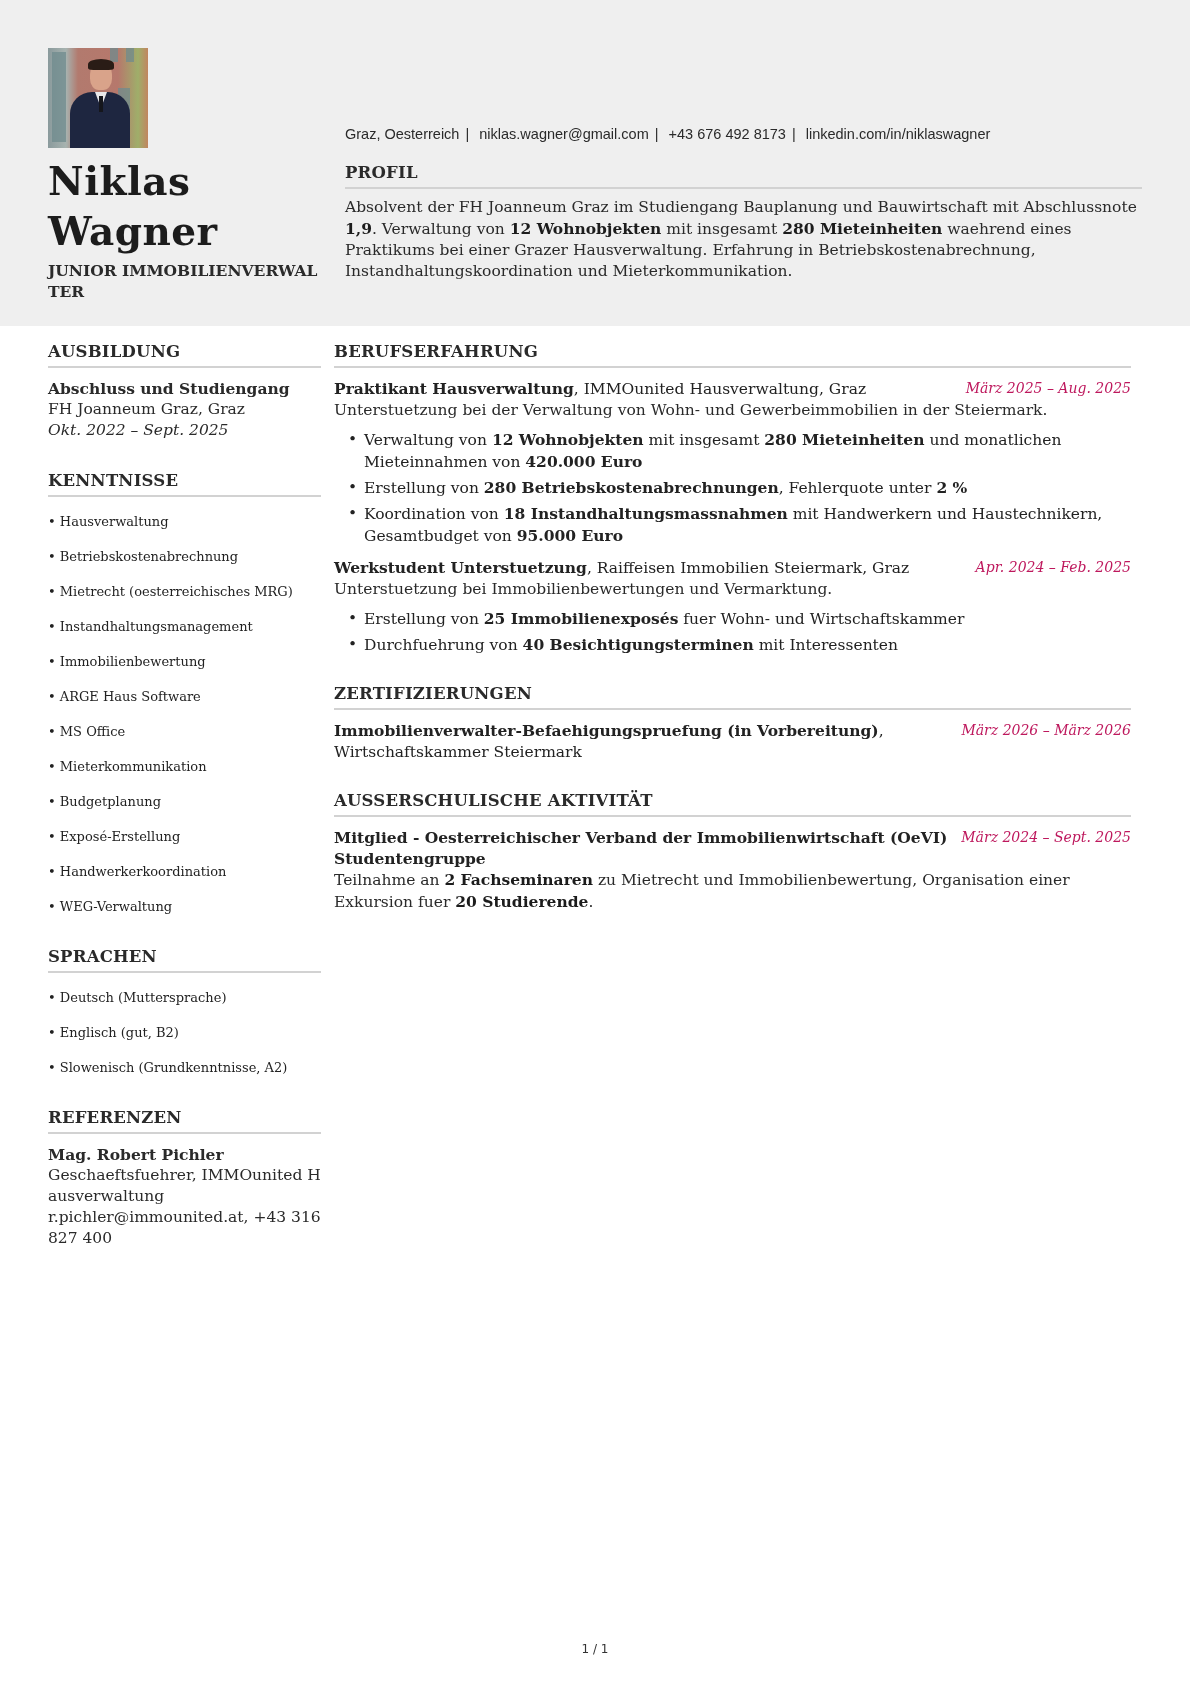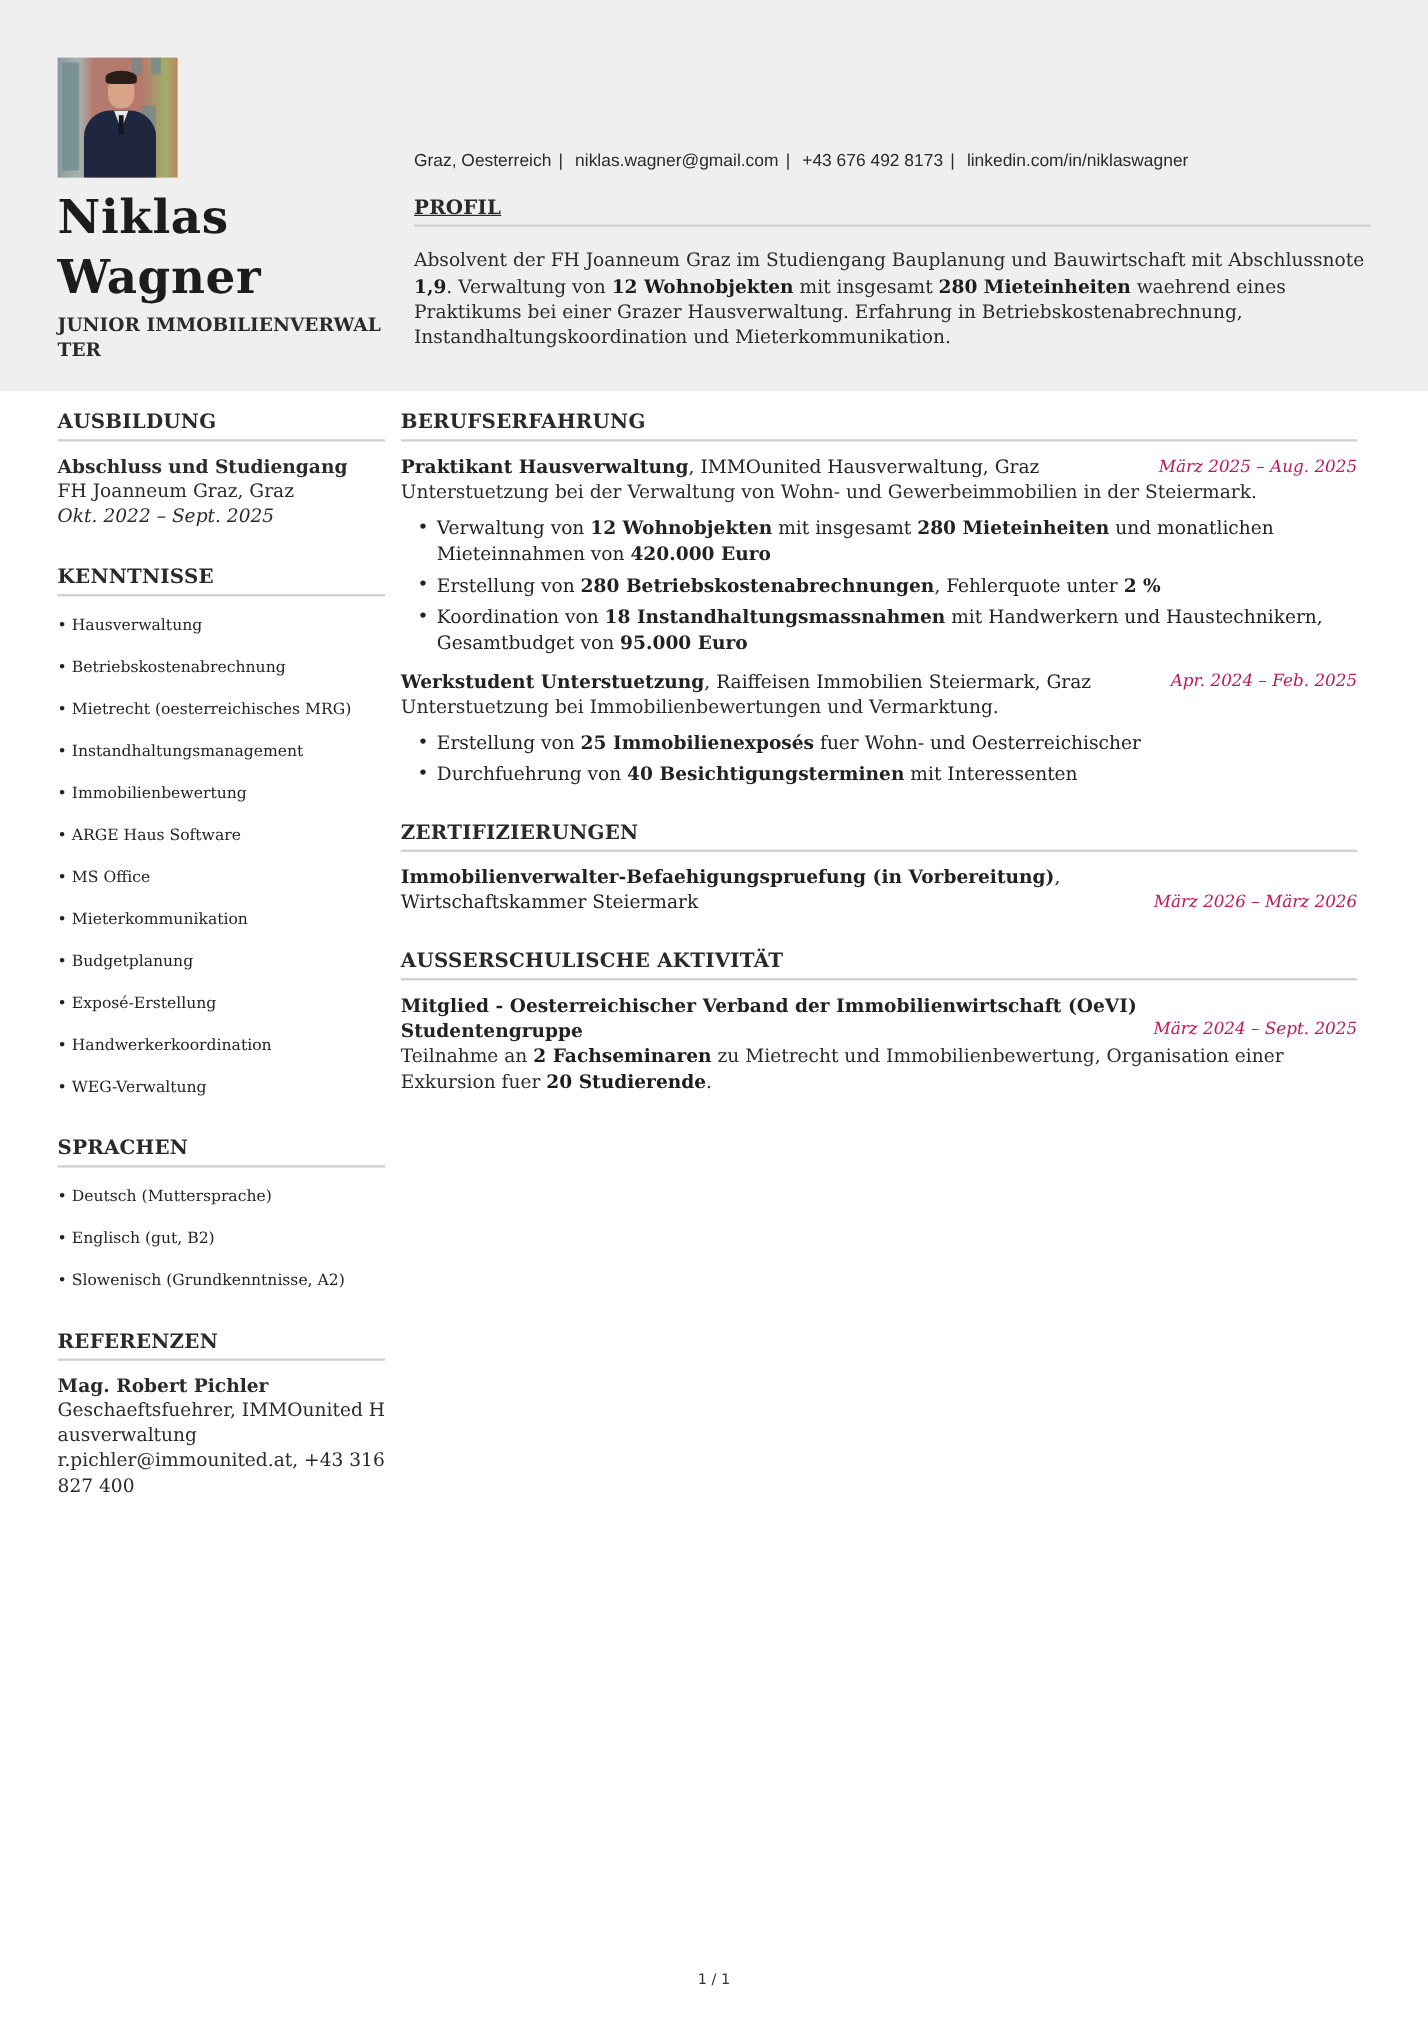--- a/index.html
+++ b/index.html
@@ -49,21 +49,21 @@
     font-weight: bold; font-size: 16.5px; color: #2a2a2a;
     padding-bottom: 5px; border-bottom: 2px solid #d2d2d2; margin: 0 0 10px 0;
     letter-spacing: .2px;
   }
   .text { font-size: 15.5px; line-height: 21px; color: #2a2a2a; }
   .text b { font-weight: bold; color: #1c1c1c; }
   .italic { font-style: italic; }
   .lsec { margin-bottom: 30px; }
   .lsec .li { font-size: 13px; line-height: 21px; margin-bottom: 5.5px; word-break: break-all; margin-top: 14px; }
 
-  .entry-head { display: flex; justify-content: space-between; align-items: flex-end; }
+  .entry-head { display: flex; justify-content: space-between; align-items: flex-start; }
   .entry-head .what { flex: 1; font-size: 15.5px; line-height: 21px; padding-right: 14px; }
   .entry-head .when { font-style: italic; font-size: 14px; line-height: 21px; white-space: nowrap; color: #be185d; }
   .bullets { margin: 8px 0 10px 0; padding: 0; list-style: none; }
   .bullets li { position: relative; padding-left: 30px; font-size: 15.5px; line-height: 21px; margin-bottom: 4px; }
   .bullets li .dot { position: absolute; left: 14px; top: 0; }
   .rsec { margin-bottom: 28px; }
   .entry { margin-bottom: 6px; }
 
   .page-num {
     position: absolute; left: 0; width: 1190px; top: 1642px; text-align: center;
@@ -97,21 +97,21 @@
   <span>Graz, Oesterreich</span>
   <span class="sep">|</span>
   <span>niklas.wagner@gmail.com</span>
   <span class="sep">|</span>
   <span>+43 676 492 8173</span>
   <span class="sep">|</span>
   <span>linkedin.com/in/niklaswagner</span>
 </div>
 
 <div class="profile">
-  <div class="sec-title" style="margin-bottom:18px;text-decoration:underline;">PROFIL</div>
+  <div class="sec-title" style="margin-bottom:8px;">PROFIL</div>
   <div class="text"><span>Absolvent der FH Joanneum Graz im Studiengang Bauplanung und Bauwirtschaft mit Abschlussnote </span><b>1,9</b><span>. Verwaltung von </span><b>12 Wohnobjekten</b><span> mit insgesamt </span><b>280 Mieteinheiten</b><span> waehrend eines Praktikums bei einer Grazer Hausverwaltung. Erfahrung in Betriebskostenabrechnung, Instandhaltungskoordination und Mieterkommunikation.</span></div>
 </div>
 
 <div class="col-left">
   <div class="lsec">
     <div class="sec-title">AUSBILDUNG</div>
     <div class="text" style="font-weight:bold;">Abschluss und Studiengang</div>
     <div class="text">FH Joanneum Graz, Graz</div>
     <div class="text italic">Okt. 2022 – Sept. 2025</div>
   </div>
@@ -167,21 +167,21 @@
             <li><span class="dot">•</span><span>Koordination von </span><b>18 Instandhaltungsmassnahmen</b><span> mit Handwerkern und Haustechnikern, Gesamtbudget von </span><b>95.000 Euro</b></li>
           </ul>
         </div>
         <div class="entry">
           <div class="entry-head">
             <div class="what"><b>Werkstudent Unterstuetzung</b><span>, Raiffeisen Immobilien Steiermark, Graz</span></div>
             <div class="when">Apr. 2024 – Feb. 2025</div>
           </div>
           <div class="text">Unterstuetzung bei Immobilienbewertungen und Vermarktung.</div>
           <ul class="bullets">
-            <li><span class="dot">•</span><span>Erstellung von </span><b>25 Immobilienexposés</b><span> fuer Wohn- und Oesterreichischer</span></li>
+            <li><span class="dot">•</span><span>Erstellung von </span><b>25 Immobilienexposés</b><span> fuer Wohn- und Wirtschaftskammer</span></li>
             <li><span class="dot">•</span><span>Durchfuehrung von </span><b>40 Besichtigungsterminen</b><span> mit Interessenten</span></li>
           </ul>
         </div>
       </div>
   </div>
 
   <div class="rsec">
     <div class="sec-title">ZERTIFIZIERUNGEN</div>
     <div class="entry-head">
       <div class="what"><b>Immobilienverwalter-Befaehigungspruefung (in Vorbereitung)</b><span>, Wirtschaftskammer Steiermark</span></div>

